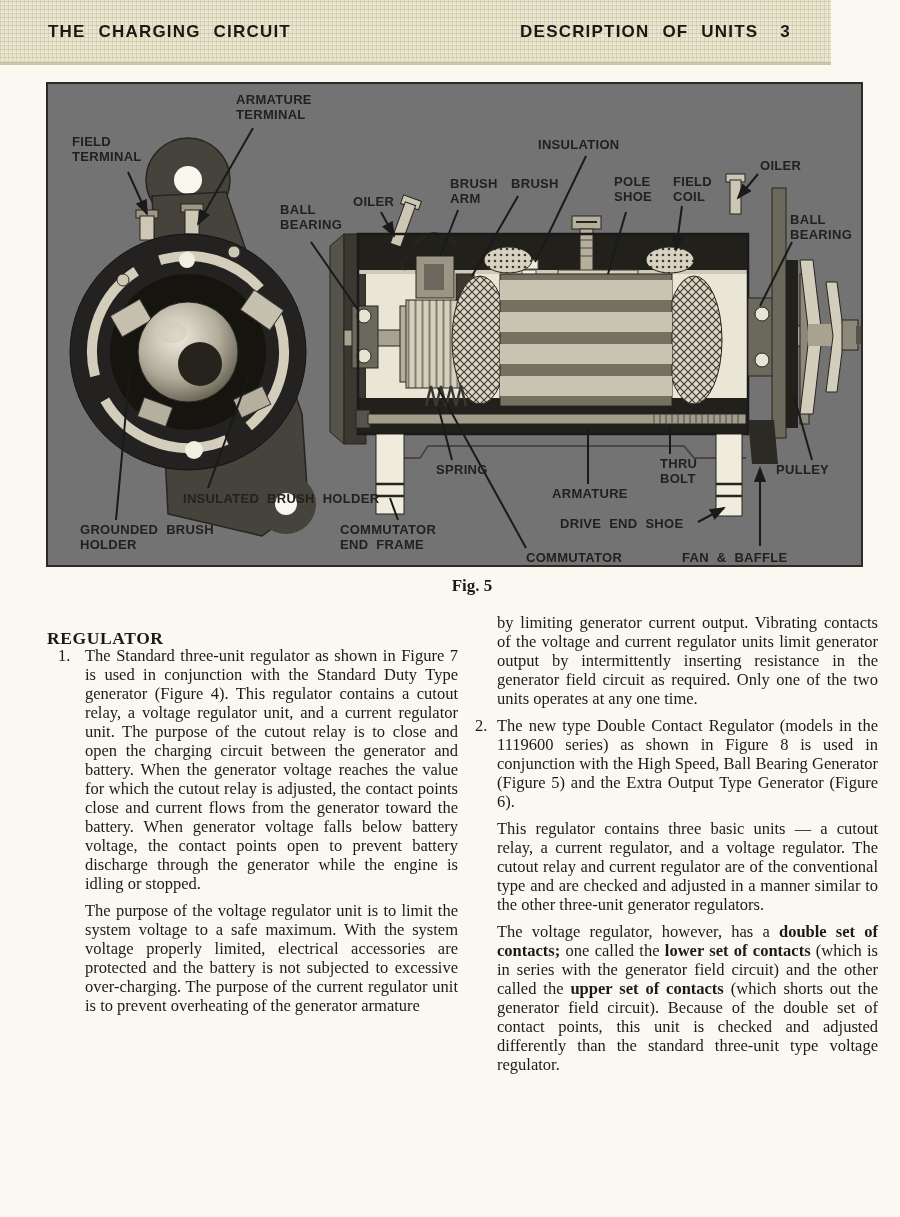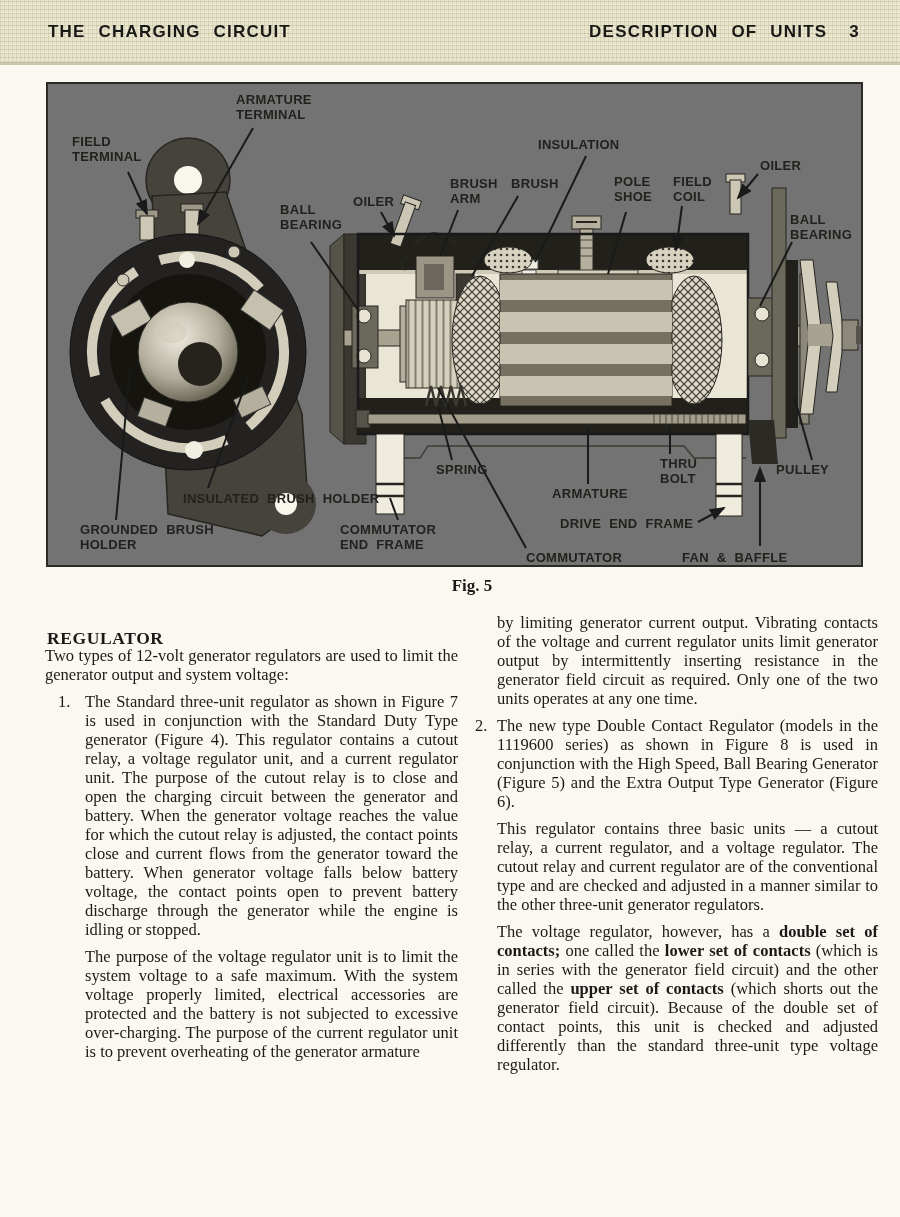--- a/index.html
+++ b/index.html
@@ -3,21 +3,21 @@
 <meta charset="utf-8">
 <style>
   html,body{margin:0;padding:0;}
   body{
     width:900px;height:1217px;position:relative;overflow:hidden;
     background:#faf8f1;color:#1b1a18;
     font-family:"Liberation Serif", serif;
   }
   
   .page-header{
-    position:absolute;left:0;top:0;width:900px;height:62px;
+    position:absolute;left:0;top:0;width:831px;height:62px;
     background-color:#e9e5cb;
     background-image:
       repeating-linear-gradient(0deg, rgba(110,105,85,.16) 0 1px, rgba(0,0,0,0) 1px 4px),
       repeating-linear-gradient(90deg, rgba(110,105,85,.13) 0 1px, rgba(0,0,0,0) 1px 4px),
       repeating-linear-gradient(0deg, rgba(255,255,255,.22) 0 2px, rgba(0,0,0,0) 2px 8px);
     border-bottom:3px solid #cac5a7;
   }
   .hdr-text{
     position:absolute;top:22px;
     font-family:"Liberation Sans", sans-serif;font-weight:bold;
@@ -260,37 +260,36 @@
 SHOE</div>
       <div class="fig-label" style="left: 625px; top: 90px;">FIELD
 COIL</div>
       <div class="fig-label" style="left: 712px; top: 74px;">OILER</div>
       <div class="fig-label" style="left: 742px; top: 128px;">BALL
 BEARING</div>
       <div class="fig-label" style="left: 388px; top: 378px;">SPRING</div>
       <div class="fig-label" style="left: 504px; top: 402px;">ARMATURE</div>
       <div class="fig-label" style="left: 612px; top: 372px;">THRU
 BOLT</div>
-      <div class="fig-label" style="left: 512px; top: 432px;">DRIVE END FRAME</div>
+      <div class="fig-label" style="left: 512px; top: 432px;">DRIVE END SHOE</div>
       <div class="fig-label" style="left: 478px; top: 466px;">COMMUTATOR</div>
       <div class="fig-label" style="left: 634px; top: 466px;">FAN &amp; BAFFLE</div>
       <div class="fig-label" style="left: 728px; top: 378px;">PULLEY</div>
       <div class="fig-label" style="left: 135px; top: 407px;">INSULATED BRUSH HOLDER</div>
       <div class="fig-label" style="left: 32px; top: 438px;">GROUNDED BRUSH
 HOLDER</div>
       <div class="fig-label" style="left: 292px; top: 438px;">COMMUTATOR
 END FRAME</div>
     </div>
 </div>
 
 <div class="fig-caption">Fig. 5</div>
 
 <h2 class="article-heading">REGULATOR</h2>
 <div class="col col-left" id="col-left">
-    <div class="block"><span>Two types of 12-volt generator regulators are used to limit the generator output and system voltage:</span></div>
     <div class="block ind"><span class="num">1.</span><span>The Standard three-unit regulator as shown in Figure 7 is used in conjunction with the Standard Duty Type generator (Figure 4). This regulator contains a cutout relay, a voltage regulator unit, and a current regulator unit. The purpose of the cutout relay is to close and open the charging circuit between the generator and battery. When the generator voltage reaches the value for which the cutout relay is adjusted, the contact points close and current flows from the generator toward the battery. When generator voltage falls below battery voltage, the contact points open to prevent battery discharge through the generator while the engine is idling or stopped.</span></div>
     <div class="block ind"><span>The purpose of the voltage regulator unit is to limit the system voltage to a safe maximum. With the system voltage properly limited, electrical accessories are protected and the battery is not subjected to excessive over-charging. The purpose of the current regulator unit is to prevent overheating of the generator armature</span></div>
   </div>
 <div class="col col-right" id="col-right">
     <div class="block ind"><span>by limiting generator current output. Vibrating contacts of the voltage and current regulator units limit generator output by intermittently inserting resistance in the generator field circuit as required. Only one of the two units operates at any one time.</span></div>
     <div class="block ind"><span class="num">2.</span><span>The new type Double Contact Regulator (models in the 1119600 series) as shown in Figure 8 is used in conjunction with the High Speed, Ball Bearing Generator (Figure 5) and the Extra Output Type Generator (Figure 6).</span></div>
     <div class="block ind"><span>This regulator contains three basic units — a cutout relay, a current regulator, and a voltage regulator. The cutout relay and current regulator are of the conventional type and are checked and adjusted in a manner similar to the other three-unit generator regulators.</span></div>
     <div class="block ind"><span>The voltage regulator, however, has a </span><span class="b">double set of contacts;</span><span> one called the </span><span class="b">lower set of contacts</span><span> (which is in series with the generator field circuit) and the other called the </span><span class="b">upper set of contacts</span><span> (which shorts out the generator field circuit). Because of the double set of contact points, this unit is checked and adjusted differently than the standard three-unit type voltage regulator.</span></div>
   </div>
 

